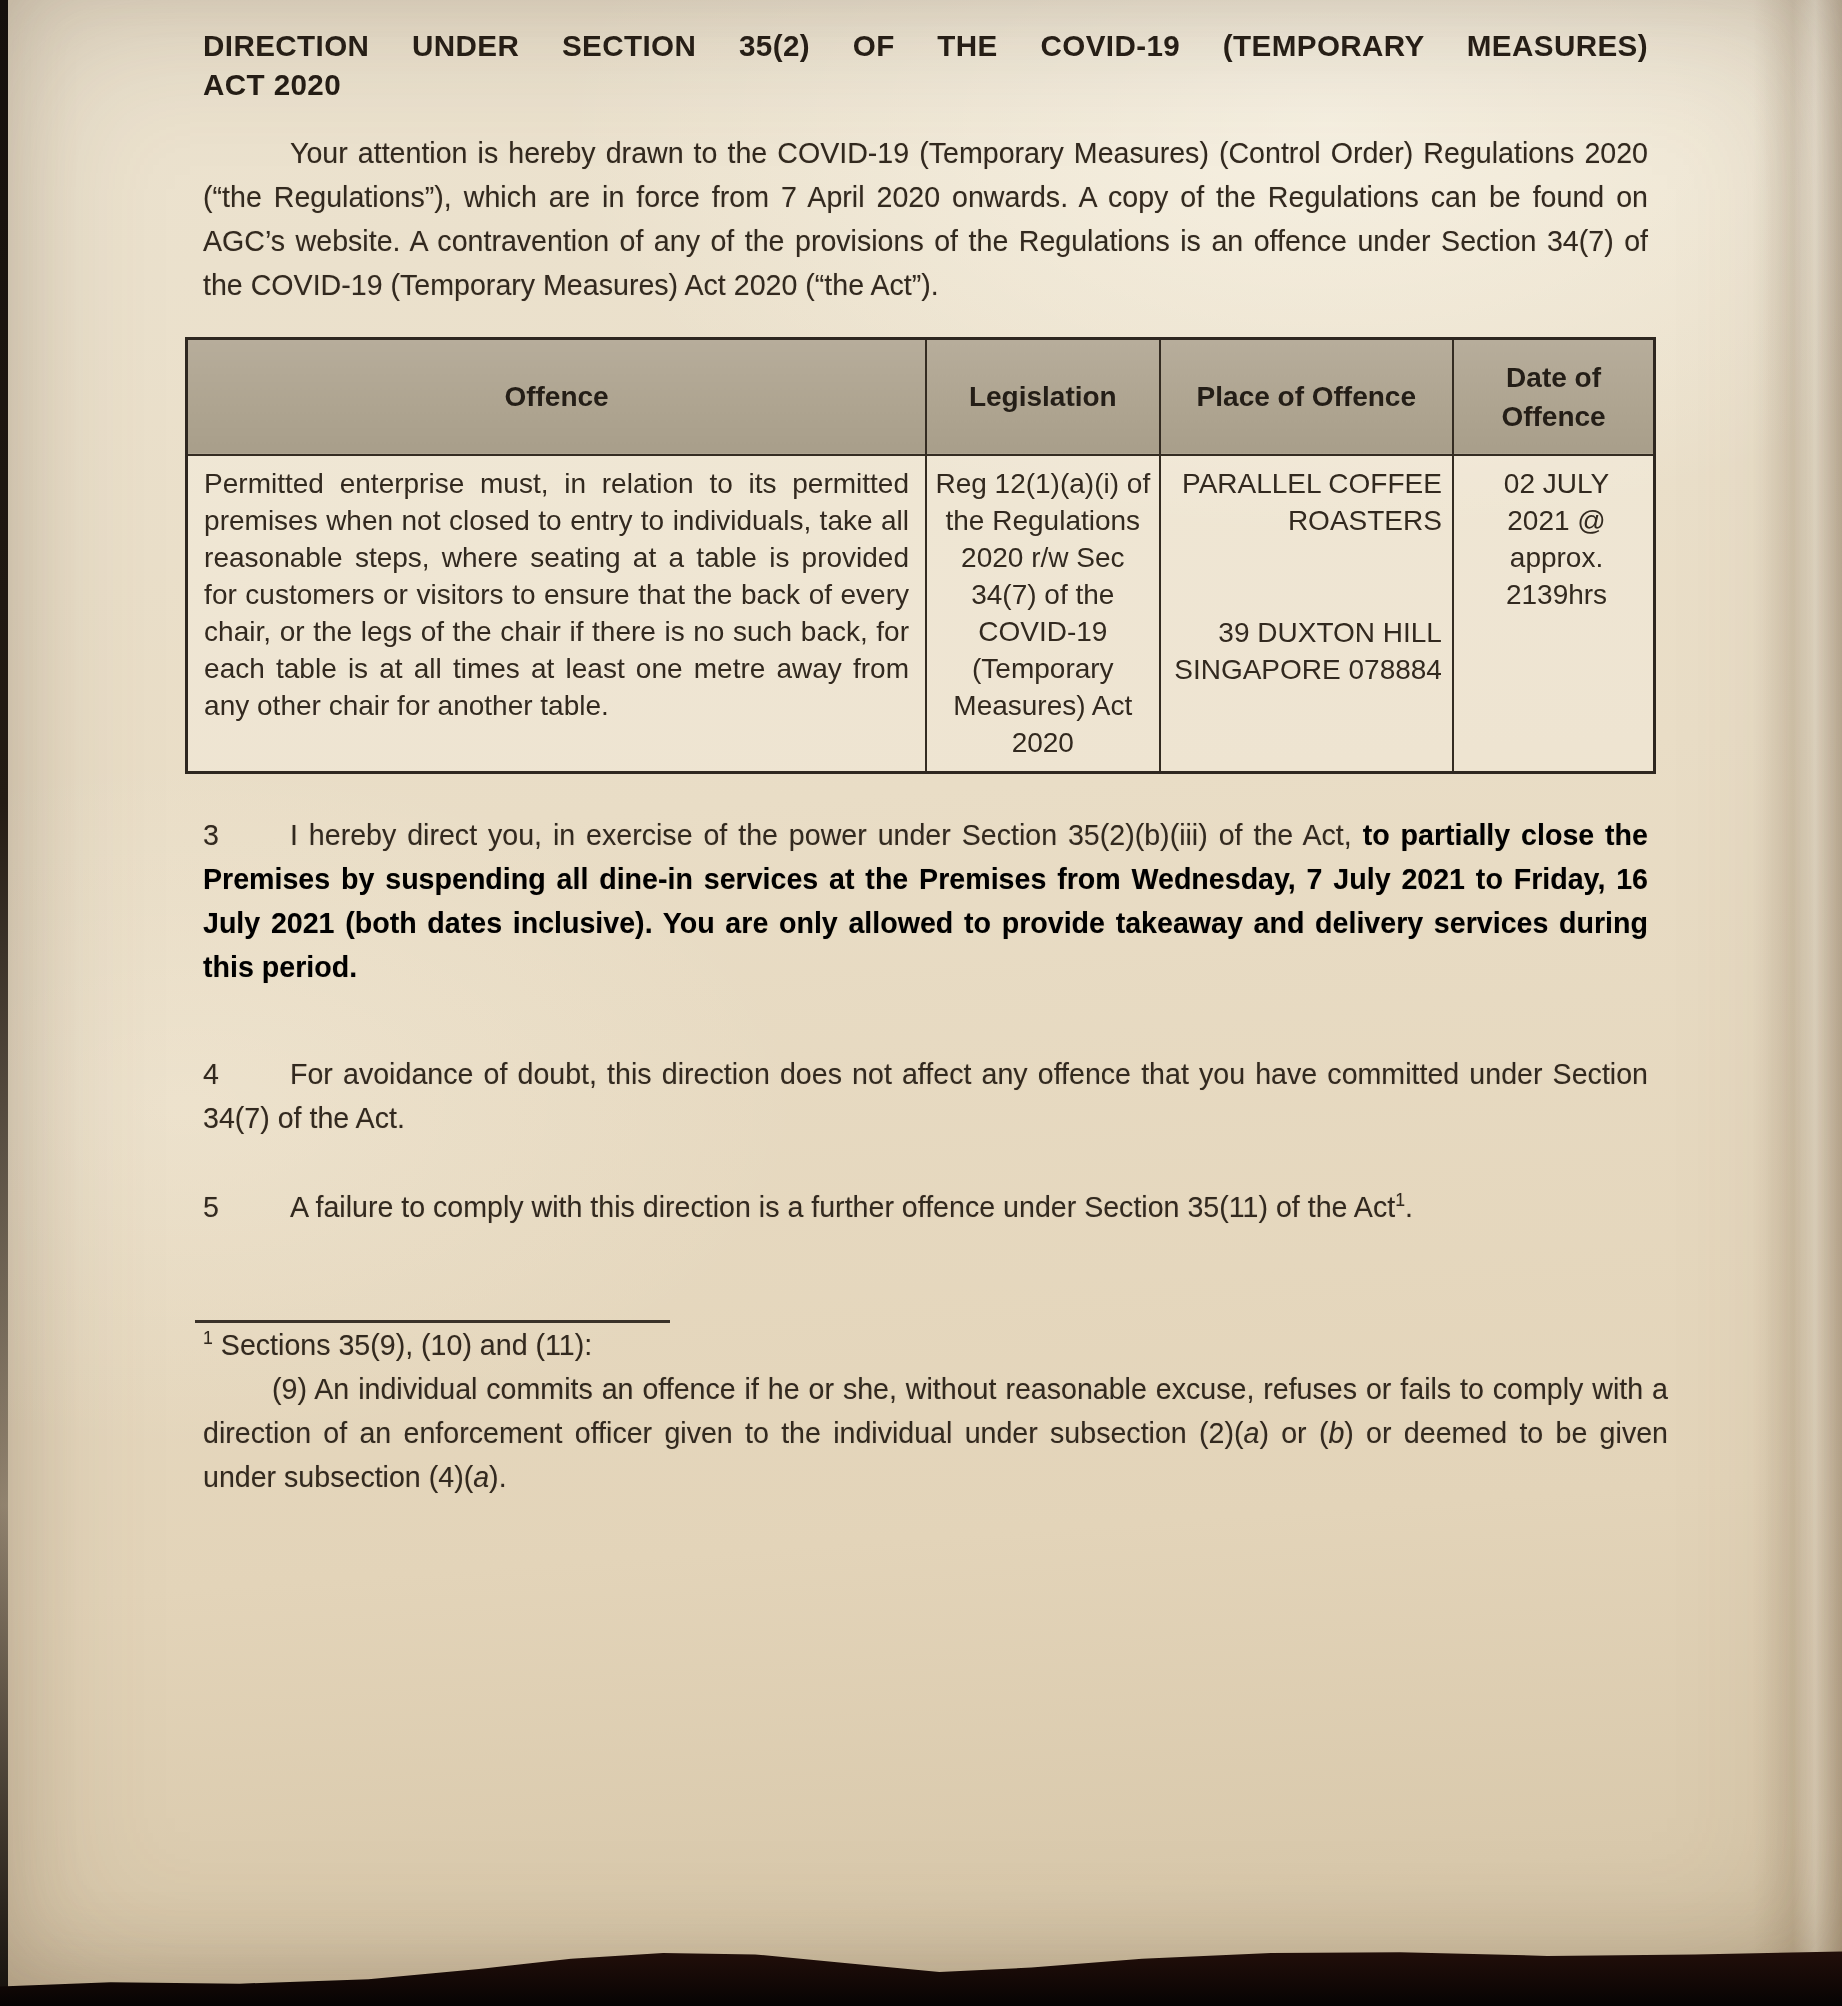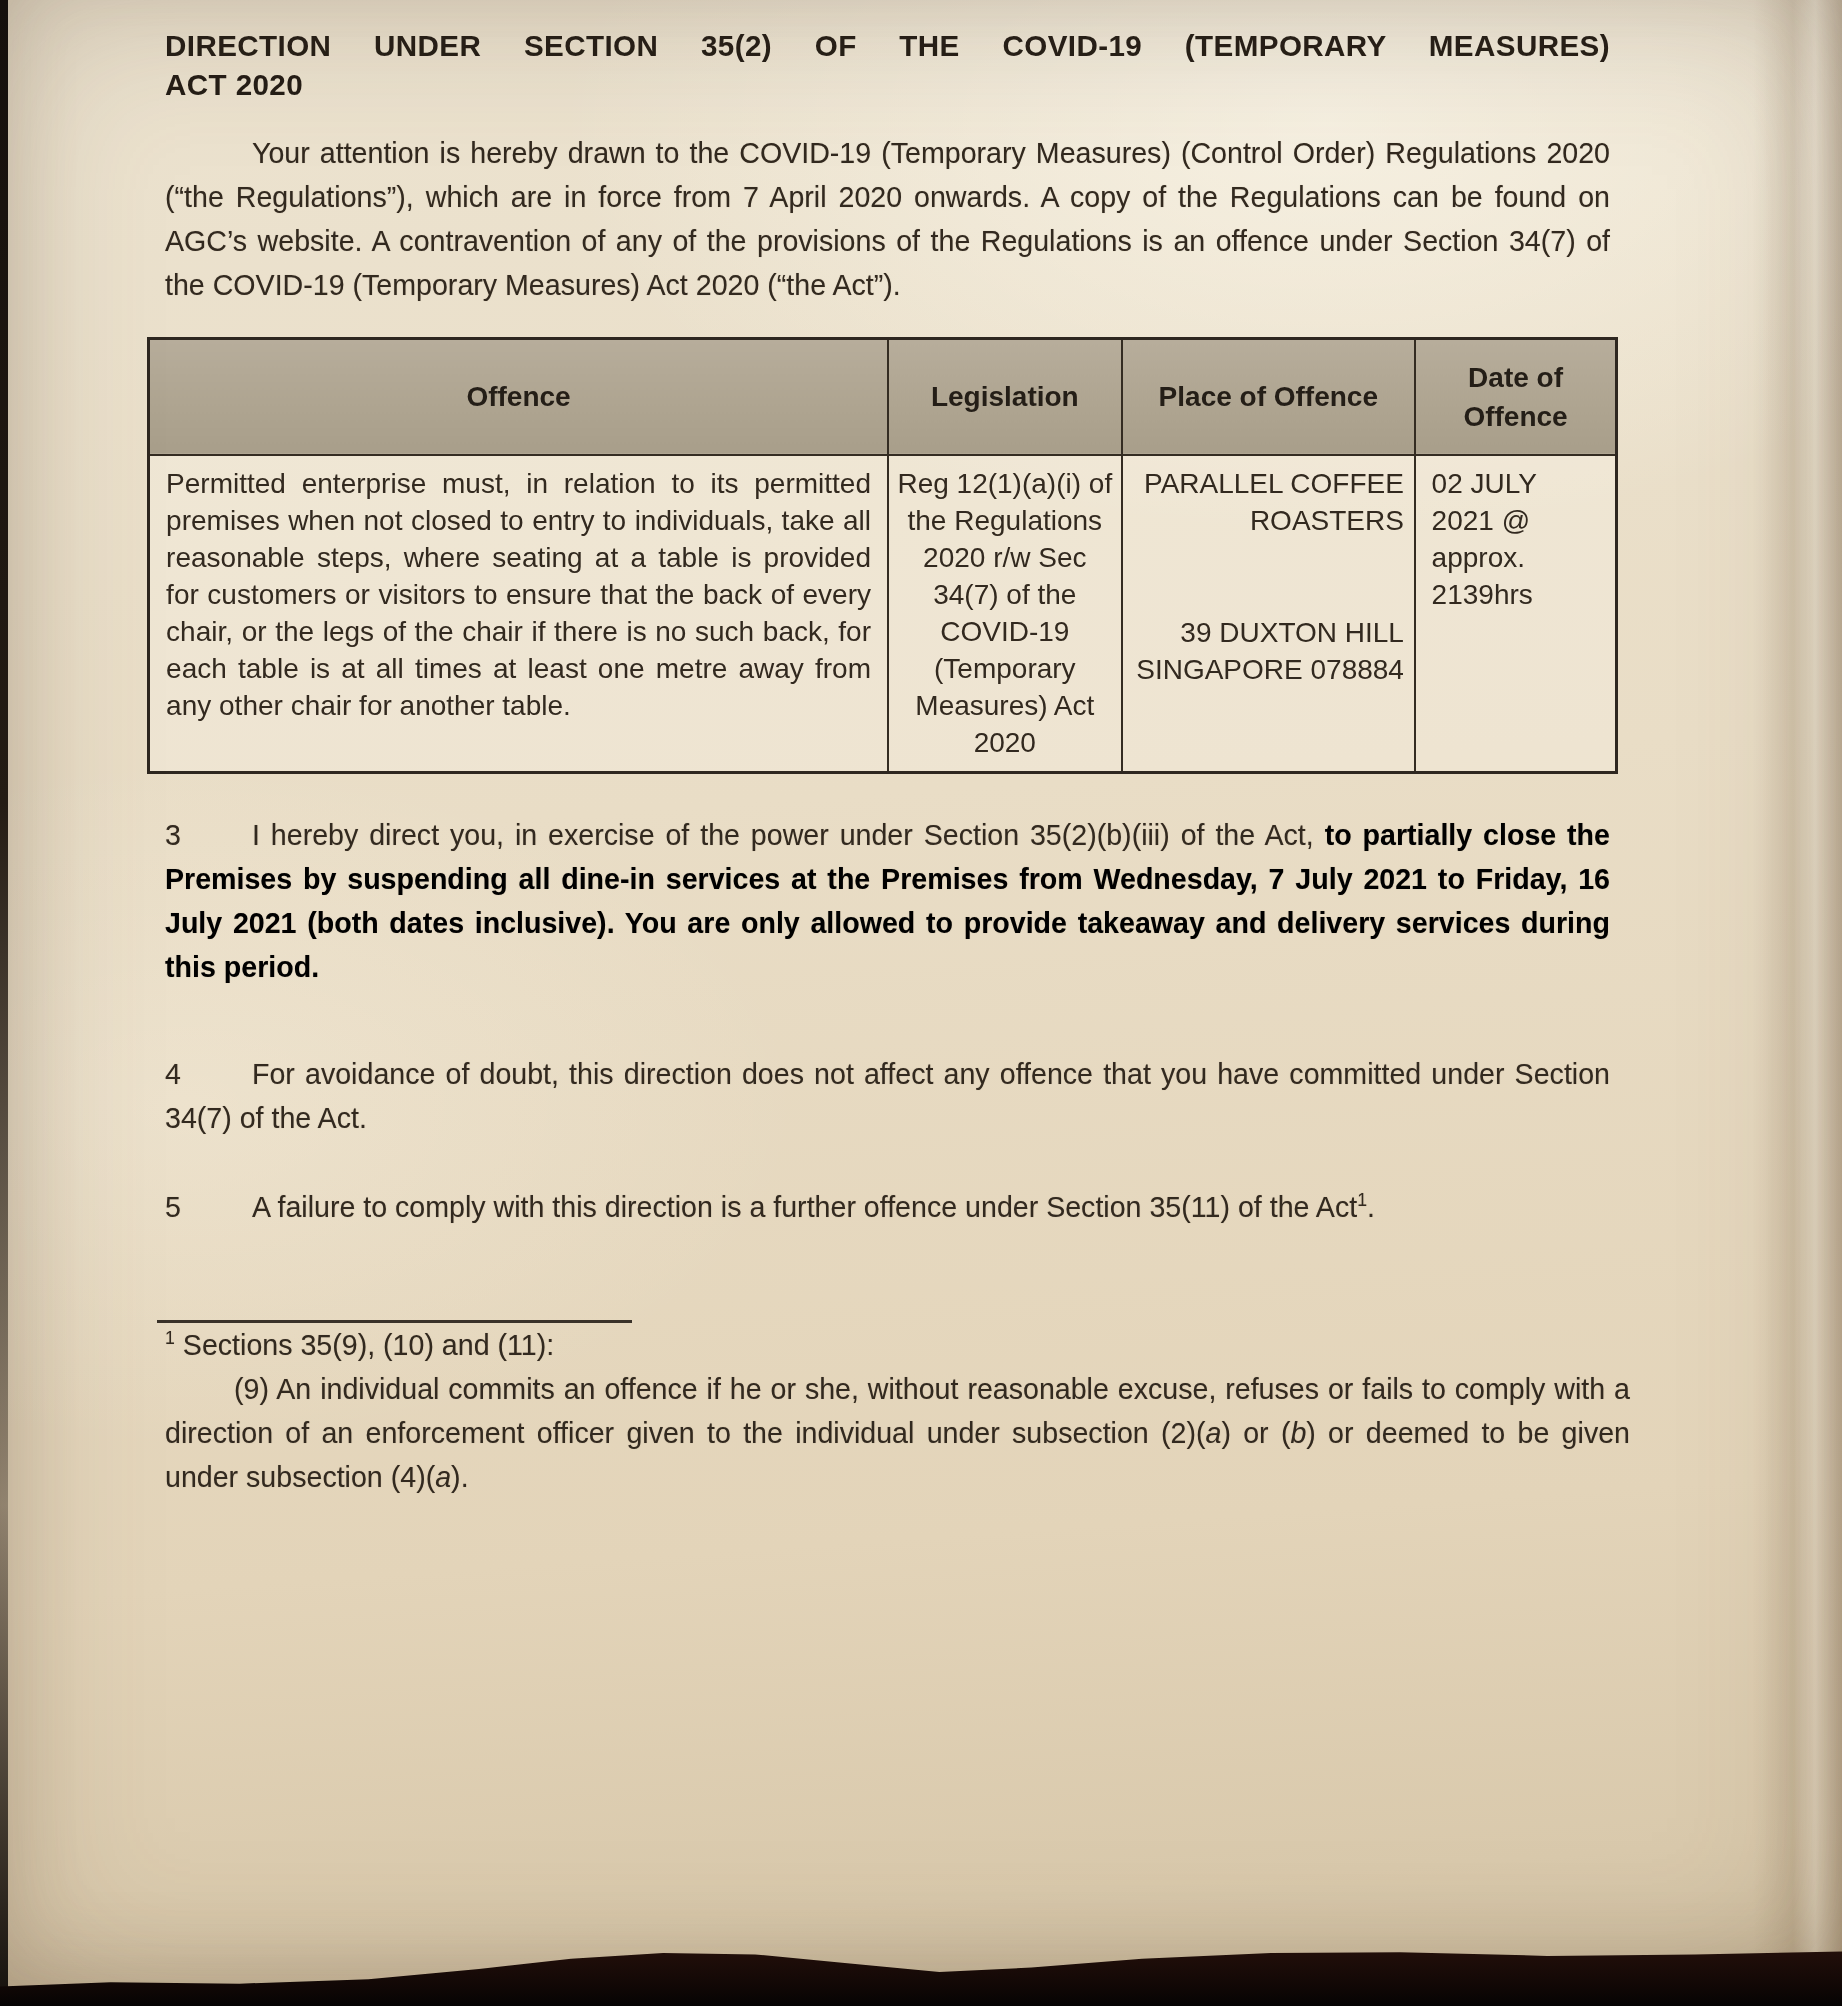--- a/index.html
+++ b/index.html
@@ -28,20 +28,21 @@
   }
   .bottom-band{
     position:absolute;left:0;bottom:0;width:100%;height:73px;z-index:7;
     background:linear-gradient(180deg,#2a120c 0%, #170a07 55%, #050303 100%);
     clip-path:polygon(0 100%,0 72%,6% 66%,13% 68%,20% 62%,26% 48%,31% 34%,36% 26%,41% 28%,46% 40%,51% 52%,56% 46%,62% 34%,69% 26%,76% 25%,84% 30%,92% 28%,100% 24%,100% 100%);
   }
   .page{
     position:relative;z-index:2;
     padding:25.6px 0 0 165px;
     width:1445px;
+    margin-left:38px;
   }
   .title{font-weight:bold;font-size:29.6px;line-height:39px;color:#231c15;letter-spacing:0.4px;}
   .title .l1{text-align:justify;text-align-last:justify;}
   p.para{
     margin:0;font-size:28.6px;line-height:44px;text-align:justify;
     text-shadow:0 0 1px rgba(70,50,30,0.25);
   }
   .indent{text-indent:87px;}
   .pnum{display:inline-block;min-width:87px;}
   .b{font-weight:bold;color:#000000;}
@@ -66,21 +67,21 @@
   table.offence th{
     background:linear-gradient(180deg,#b7ad9b 0%, #aea490 60%, #a89e8a 100%);
     font-weight:bold;color:#241e17;
     height:106px;vertical-align:middle;text-align:center;
     padding:3.9px 17.7px;line-height:39px;
   }
   table.offence{border:3px solid #2e2720;}
   td.cell-offence{padding:9.9px 15.8px 15.8px 15.8px;text-align:justify;}
   td.cell-leg{padding:9.9px 7.9px;text-align:center;border-radius:28px;}
   td.cell-place{padding:9.9px 9.9px;text-align:right;}
-  td.cell-date{padding:9.9px 9.9px 9.9px 15.8px;text-align:left;}
+  td.cell-date{padding:9.9px 9.9px 9.9px 15.8px;text-align:center;}
   .place-gap{height:75px;}
   .fn-divider{
     width:475px;border:0;border-top:3.9px solid #3a3229;
     margin:91px 0 0 -7.9px;
   }
   .fn-head{margin-top:29.6px;}
   .fn9{margin-top:35px;text-indent:69px;margin-left:-19.7px;width:1465px;}
 </style>
 </head>
 <body>

